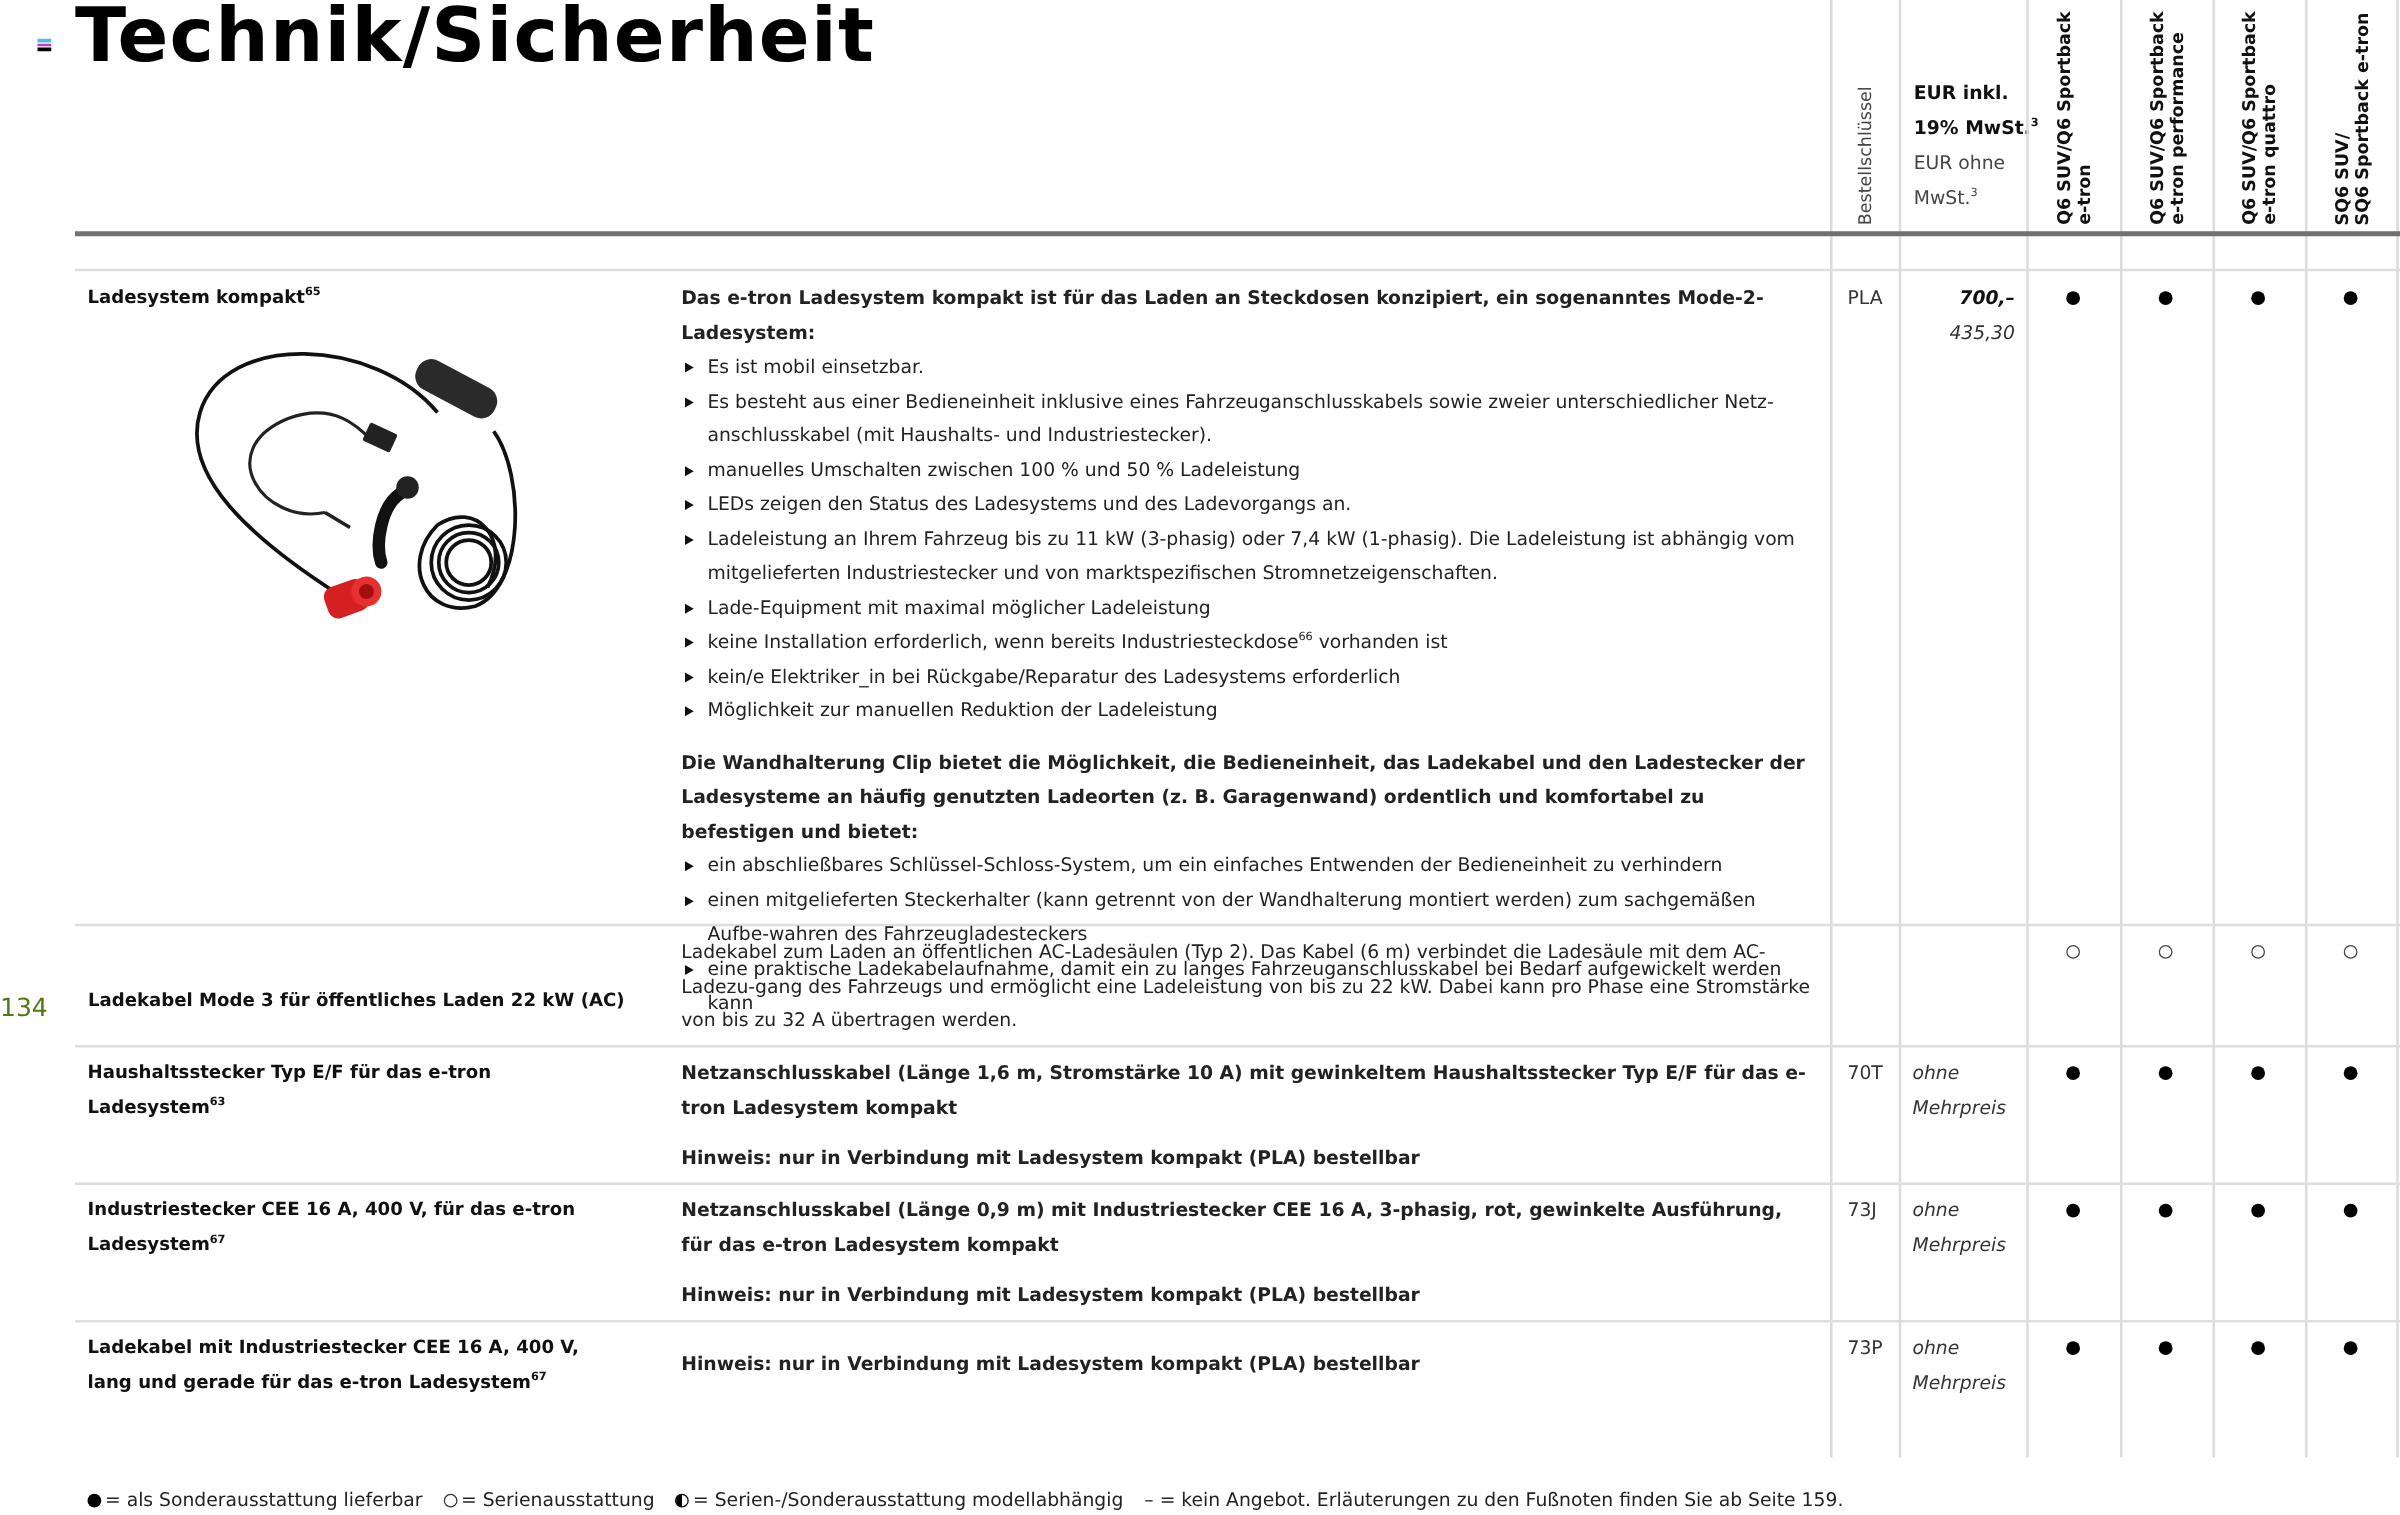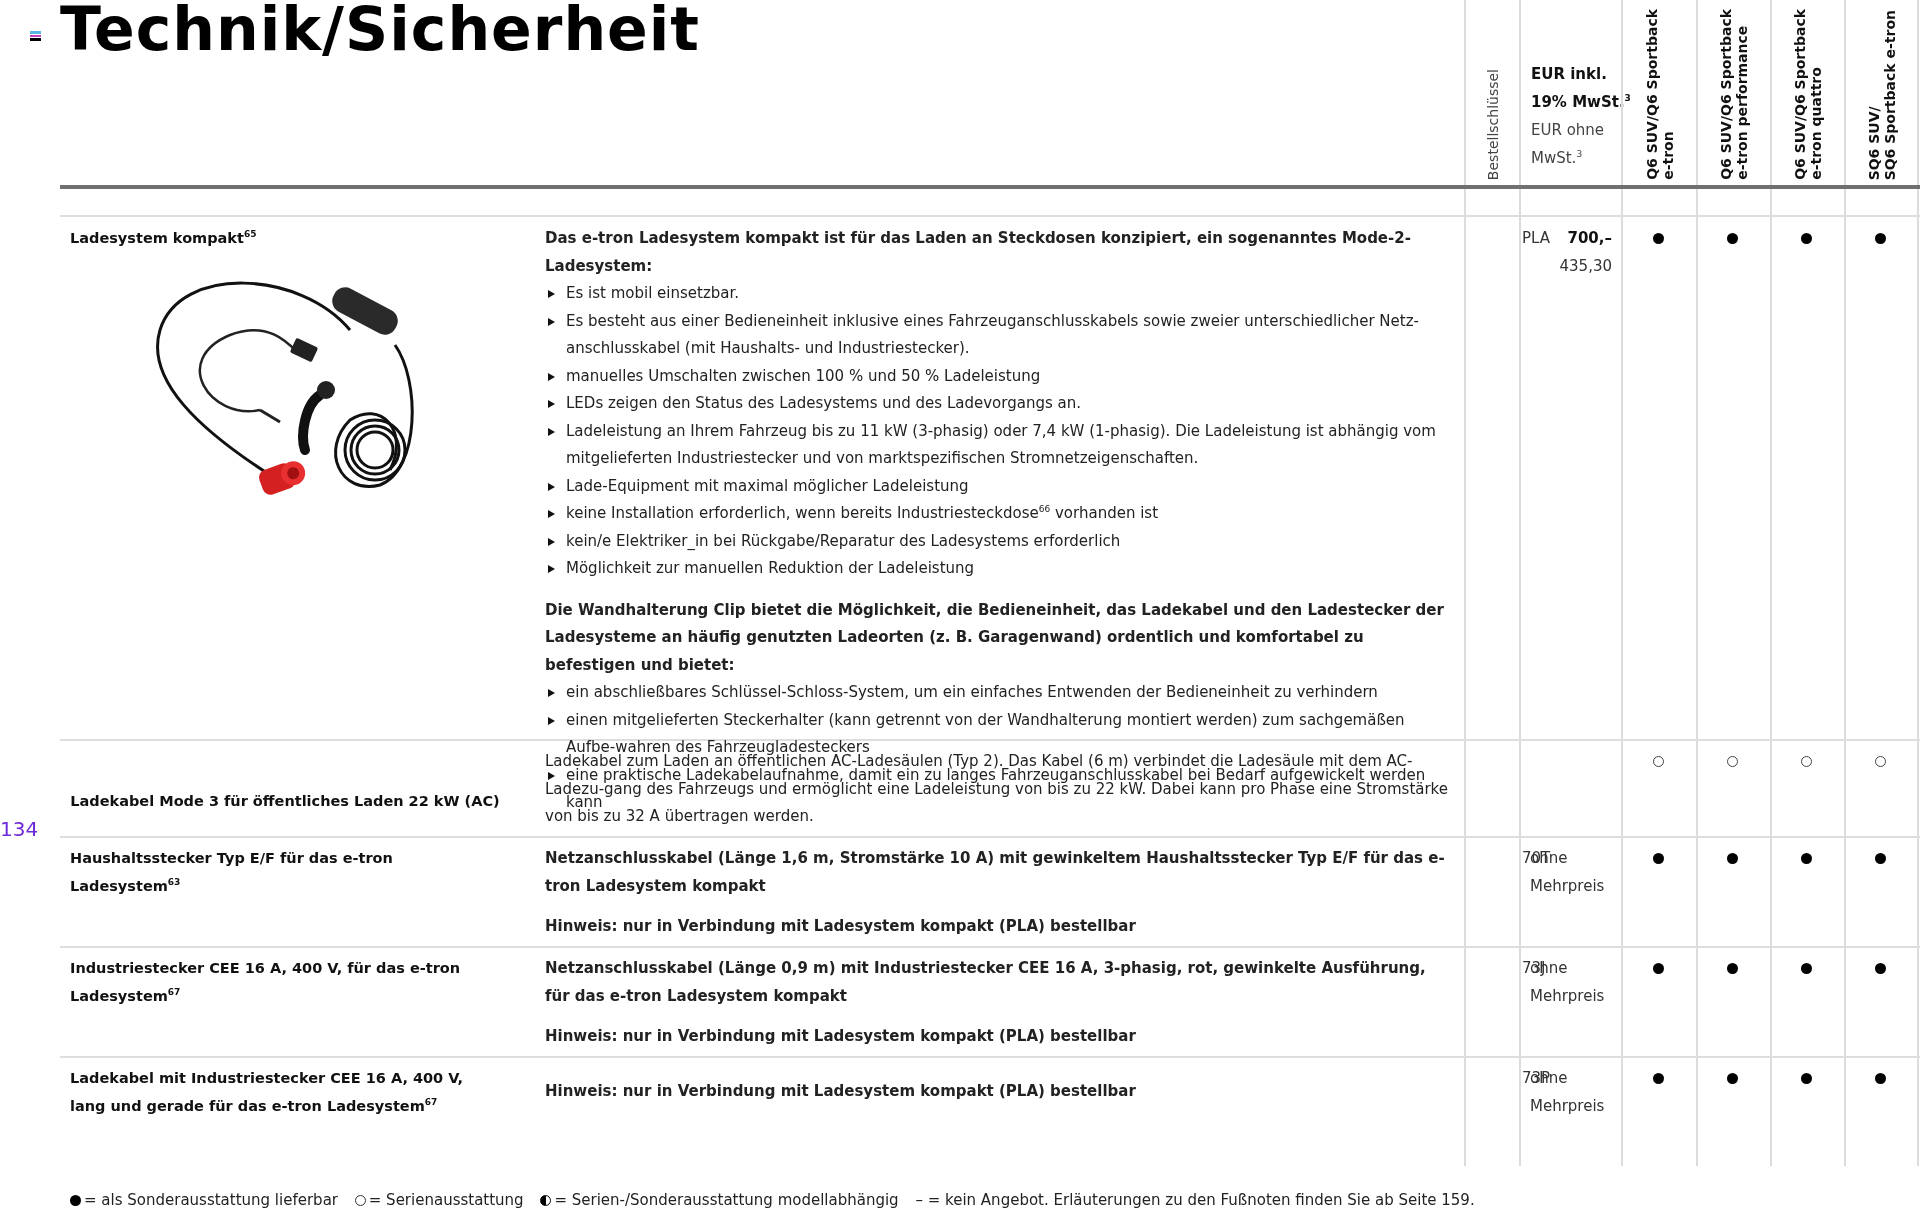--- a/index.html
+++ b/index.html
@@ -7,21 +7,21 @@
     width:1920px; height:1212px; position:relative; overflow:hidden;
     background:#ffffff; color:#1a1a1a;
     font-family:"DejaVu Sans", sans-serif;
   }
   .marker { position:absolute; left:30px; top:31px; width:11px; height:12px; }
   .marker i { display:block; height:3px; margin-bottom:1px; }
   .title {
     position:absolute; left:60px; top:-6px; font-size:60px; font-weight:bold;
     letter-spacing:1px; color:#000;
   }
-  .pagenum { position:absolute; left:0; top:817px; font-size:20px; color:#6d28d9; }
+  .pagenum { position:absolute; left:0; top:794px; font-size:20px; color:#4d7c0f; }
 
   
   .vline { position:absolute; width:2px; background:#dcdcdc; }
   .thickrule { position:absolute; left:60px; right:0; top:185px; height:4px; background:#707070; }
   .hline { position:absolute; left:60px; right:0; height:2px; background:#dedede; }
 
   .colhead {
     position:absolute; bottom:1030px; 
     writing-mode:vertical-rl; transform:rotate(180deg);
     font-size:14px; line-height:16px; font-weight:bold; color:#111;
@@ -35,22 +35,22 @@
   .cell-name { position:absolute; left:70px; width:430px; font-size:14.5px; font-weight:bold; line-height:27.5px; color:#111; }
   .cell-desc { position:absolute; left:545px; width:905px; font-size:15px; line-height:27.5px; color:#222; }
   .cell-desc p { margin:0;font-weight:bold; }
   .cell-desc ul { list-style:none; margin:0; padding:0; }
   .cell-desc li { position:relative; padding-left:21px; }
   .cell-desc li::before {
     content:""; position:absolute; left:3px; top:10px;
     border-left:7px solid #111; border-top:4px solid transparent; border-bottom:4px solid transparent;
   }
   .gap { height:14px; }
-  .cell-code { position:absolute; left:1478px; font-size:15px; color:#333; line-height:27.5px;margin-left:44px; }
-  .cell-price { position:absolute; left:1530px; width:82px; font-size:15px; line-height:27.5px; color:#333; }
+  .cell-code { position:absolute; left:1478px; font-size:15px; color:#333; line-height:27.5px; }
+  .cell-price { position:absolute; left:1530px; width:82px; font-size:15px; line-height:27.5px; color:#333;font-style:italic; }
   .cell-price.right { text-align:right; }
   .cell-price b { color:#111; }
   .dot { position:absolute; width:11px; height:11px; border-radius:50%; box-sizing:border-box; }
   .dot.full { background:#000; }
   .dot.empty { border:1.6px solid #444; background:#fff; }
 
   .product-img { position:absolute; left:120px; top:270px; width:360px; height:240px; }
 
   .legend { position:absolute; left:70px; top:1191px; font-size:15px; color:#222; white-space:nowrap; }
   .legend .sym { display:inline-block; width:11px; height:11px; border-radius:50%; vertical-align:-1px; margin-right:3px; box-sizing:border-box; }

